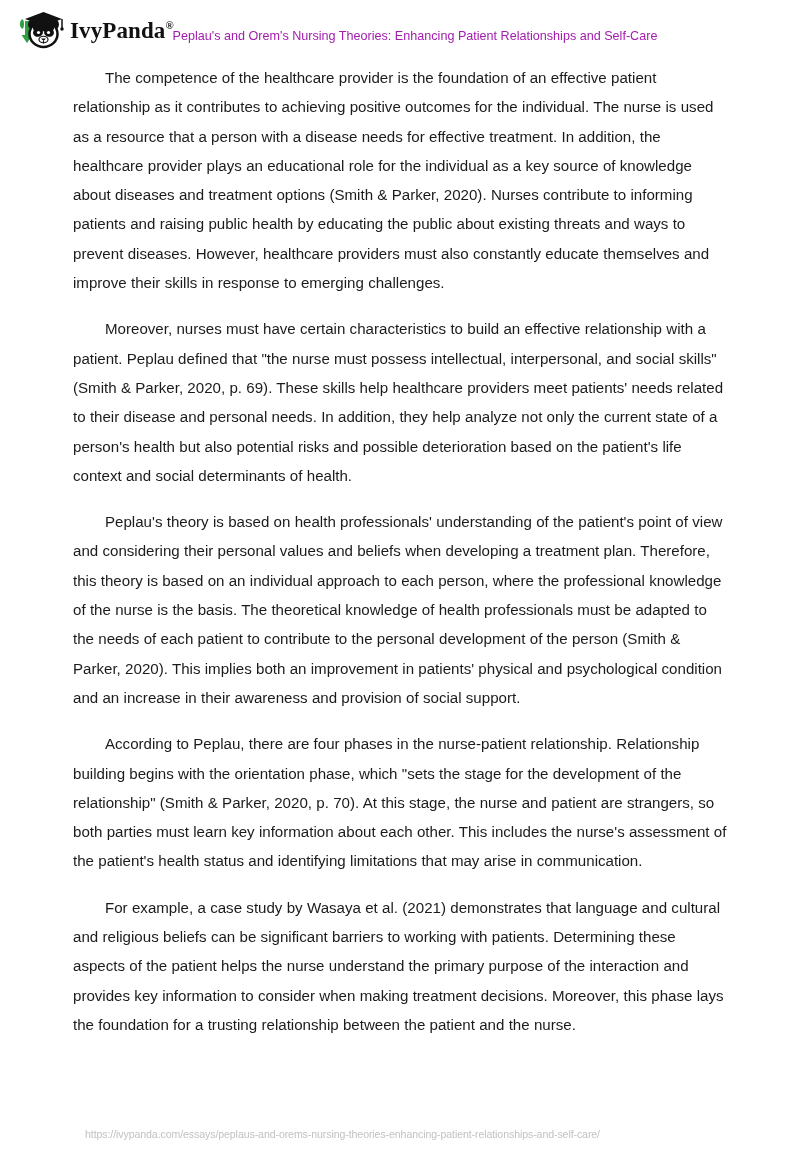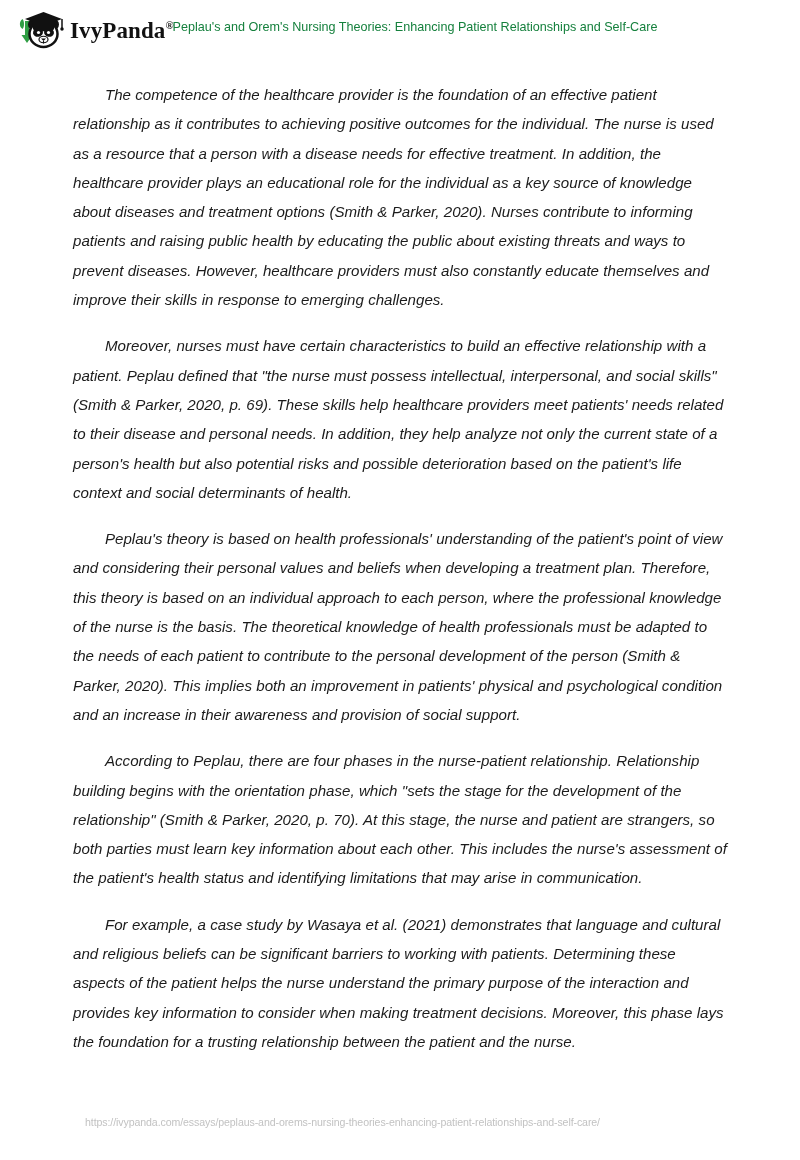--- a/index.html
+++ b/index.html
@@ -49,36 +49,35 @@
   }
   .brand-name .reg {
     font-size: 11px;
     vertical-align: super;
     font-weight: 700;
   }
   .header-title {
     position: absolute;
     left: 0;
     right: 0;
-    top: 20px;
+    top: 29px;
     text-align: center;
     font-size: 12.6px;
-    color: #15803d;
+    color: #a21caf;
     font-family: "Liberation Sans", sans-serif;
     white-space: nowrap;
     padding-left: 30px;
   }
 
   
   .doc-body {
     position: absolute;
     left: 73px;
-    top: 80px;
+    top: 63px;
     width: 654px;
-    font-style: italic;
   }
   .para {
     font-size: 15.1px;
     line-height: 29.3px;
     color: #1b1b1b;
     text-indent: 32px;
     margin: 0 0 17px 0;
     text-align: left;
     word-spacing: 0.1px;
   }
@@ -90,21 +89,21 @@
     color: #141414;
     margin: 27px 0 18px 2px;
     line-height: 1.25;
     letter-spacing: -0.1px;
   }
 
   
   .page-footer {
     position: absolute;
     left: 0;
-    bottom: 30px;
+    bottom: 18px;
     width: 685px;
     text-align: center;
   }
   .footer-url {
     font-size: 10.6px;
     color: #c2c2c2;
     font-family: "Liberation Sans", sans-serif;
     letter-spacing: -0.1px;
     word-spacing: -0.5px;
   }

